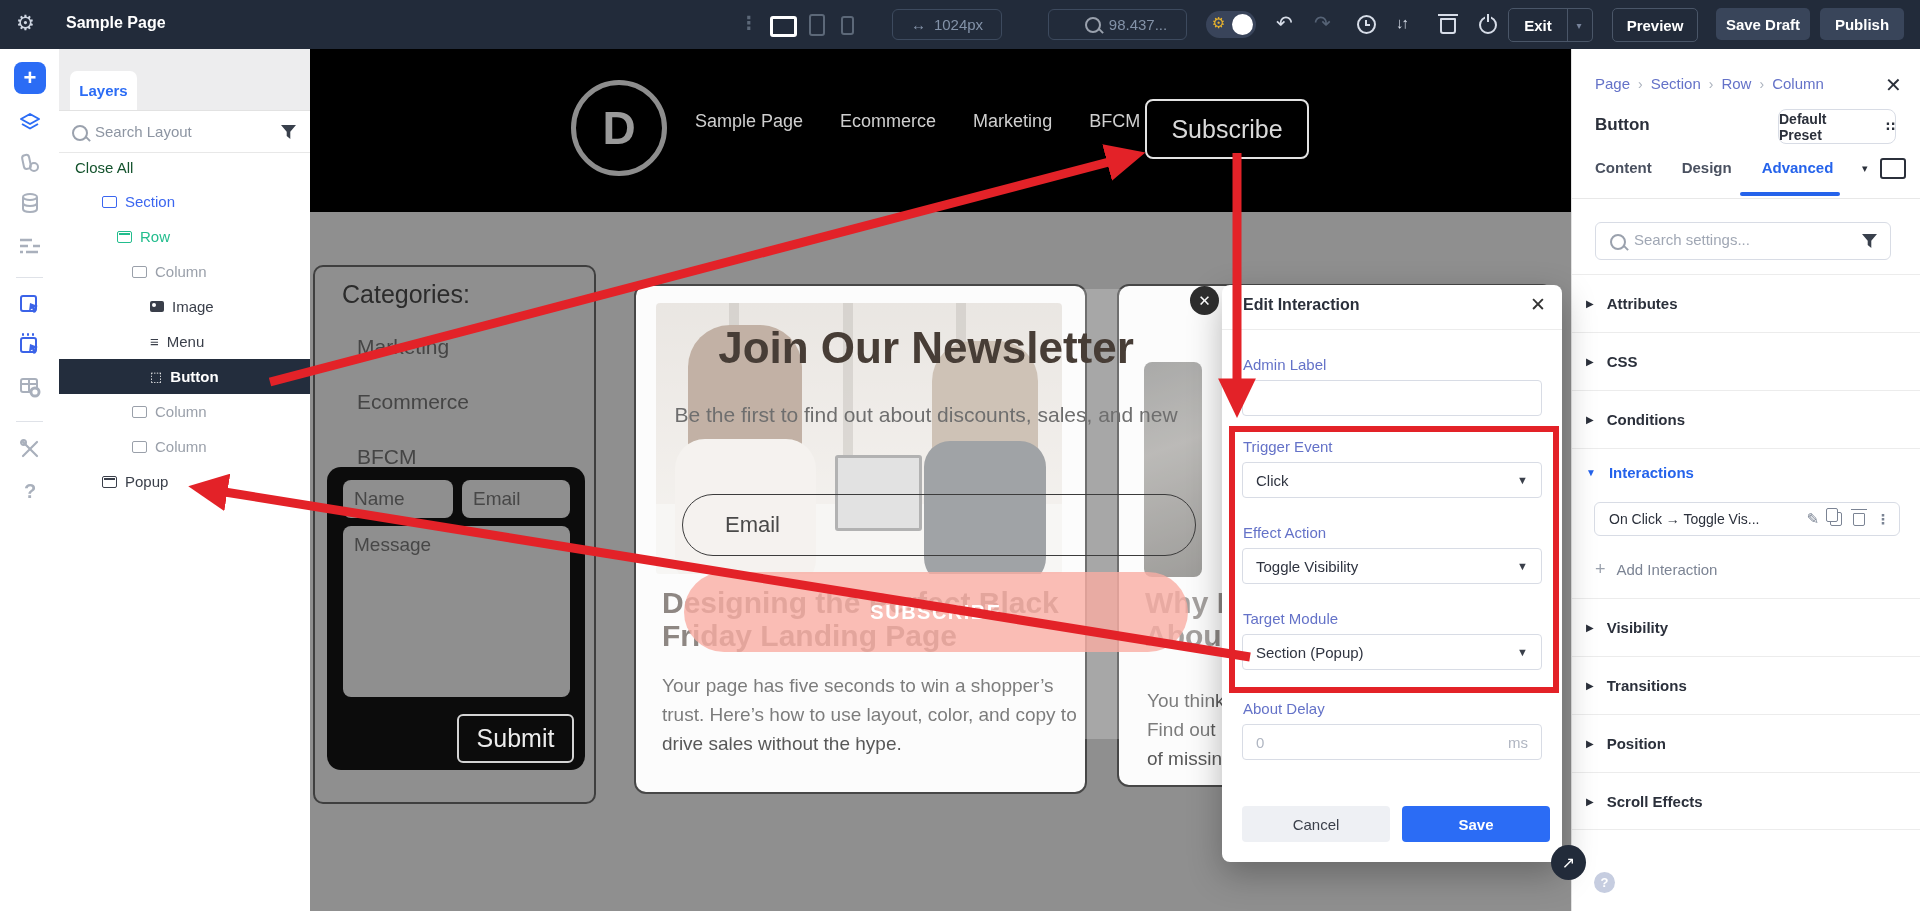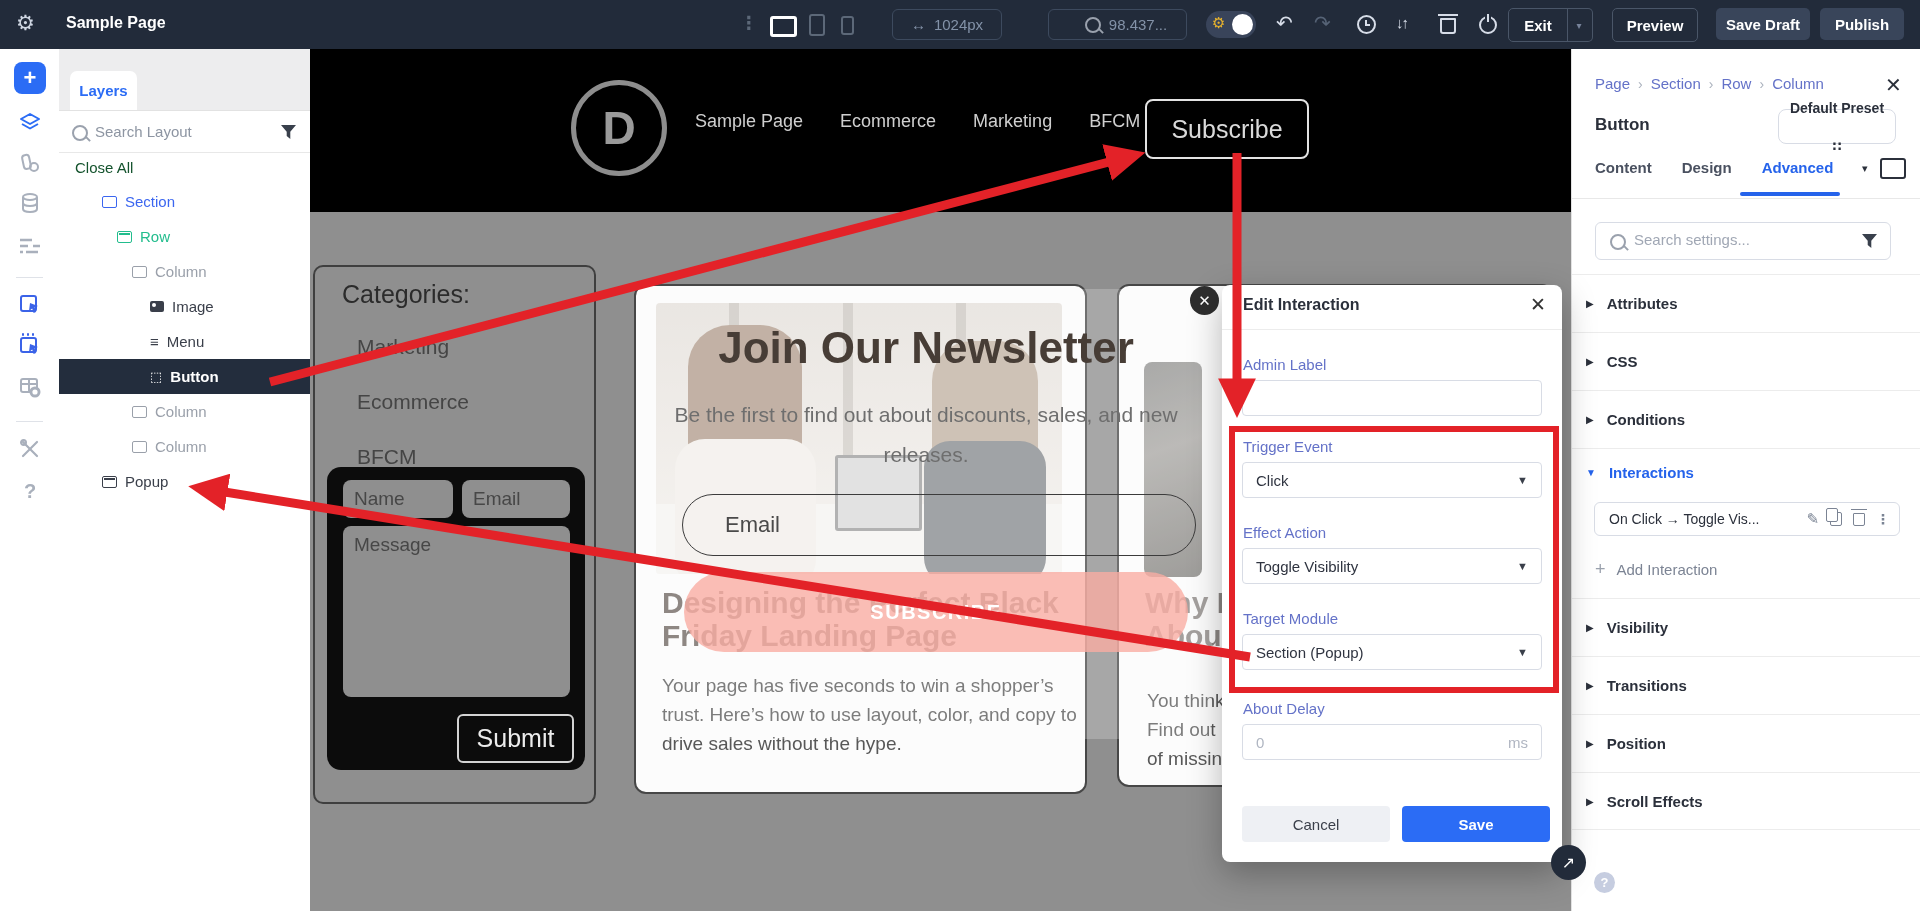--- a/index.html
+++ b/index.html
@@ -138,21 +138,21 @@
     display:flex;align-items:center;justify-content:center;font-size:15px;color:#3a3f4a;}
   #m-save{left:180px;top:521px;width:148px;height:36px;background:#2b6cf5;border-radius:4px;
     display:flex;align-items:center;justify-content:center;font-size:15px;color:#fff;font-weight:bold;}
   
   #panel{left:1571px;top:49px;width:349px;height:862px;background:#fff;border-left:1px solid #e2e2e2;z-index:20;}
   #crumb{left:23px;top:26px;font-size:15px;color:#6472c8;display:flex;gap:8px;align-items:center;}
   #crumb .sep{color:#aab1bd;font-size:14px;}
   #panel-close{left:313px;top:24px;font-size:20px;color:#2b303b;}
   #mod-title{left:23px;top:66px;font-size:17px;font-weight:bold;color:#2b303b;}
   #preset-btn{left:206px;top:60px;width:116px;height:33px;border:1.5px solid #d8dce5;border-radius:8px;
-    display:flex;align-items:center;justify-content:center;gap:23px;font-size:14px;font-weight:bold;color:#2b303b;flex-direction:column;}
+    display:flex;align-items:center;justify-content:center;gap:23px;font-size:14px;font-weight:bold;color:#2b303b;}
   .preset-ic{font-size:13px;color:#2b303b;}
   #tabs{left:23px;top:110px;display:flex;gap:30px;font-size:15px;color:#4a5160;font-weight:bold;}
   #tabs .active{color:#2563eb;}
   #tab-underline{left:168px;top:143px;width:100px;height:4px;background:#2563eb;border-radius:2px;}
   #tab-caret{left:290px;top:113px;font-size:11px;color:#2b303b;}
   #tab-device{left:308px;top:109px;width:22px;height:17px;border:2.5px solid #2b303b;border-radius:3px;}
   #panel-hr{left:0;top:149px;width:349px;height:1px;background:#e8e8e8;}
   #settings-search{left:23px;top:173px;width:294px;height:36px;border:1.5px solid #d8dce5;border-radius:6px;}
   #settings-search .mag{position:absolute;left:14px;top:11px;}
   #settings-search .sph{position:absolute;left:38px;top:8px;font-size:15px;color:#a0a7b4;}
@@ -392,21 +392,20 @@
       <span class="mull" style="left:46%"></span>
       <span class="mull" style="left:74%"></span>
     <span class="tbl"></span>
       <span class="fig1"></span>
       <span class="fig2"></span>
       <span class="laptop"></span>
   </div>
   <div id="pp-heading" class="abs pp-txt">Join Our Newsletter</div>
   <div id="pp-sub" class="abs pp-txt">
     <div>Be the first to find out about discounts, sales, and new</div>
-    <div>releases.</div>
   </div>
   <div id="pp-email" class="abs">
     <span>Email</span>
   </div>
   <div id="pp-sub-btn" class="abs">SUBSCRIBE</div>
   <div id="pp-close" class="abs">✕</div>
 </div>
 
 <div id="modal" class="abs">
   <div id="modal-header" class="abs">Edit Interaction</div>

